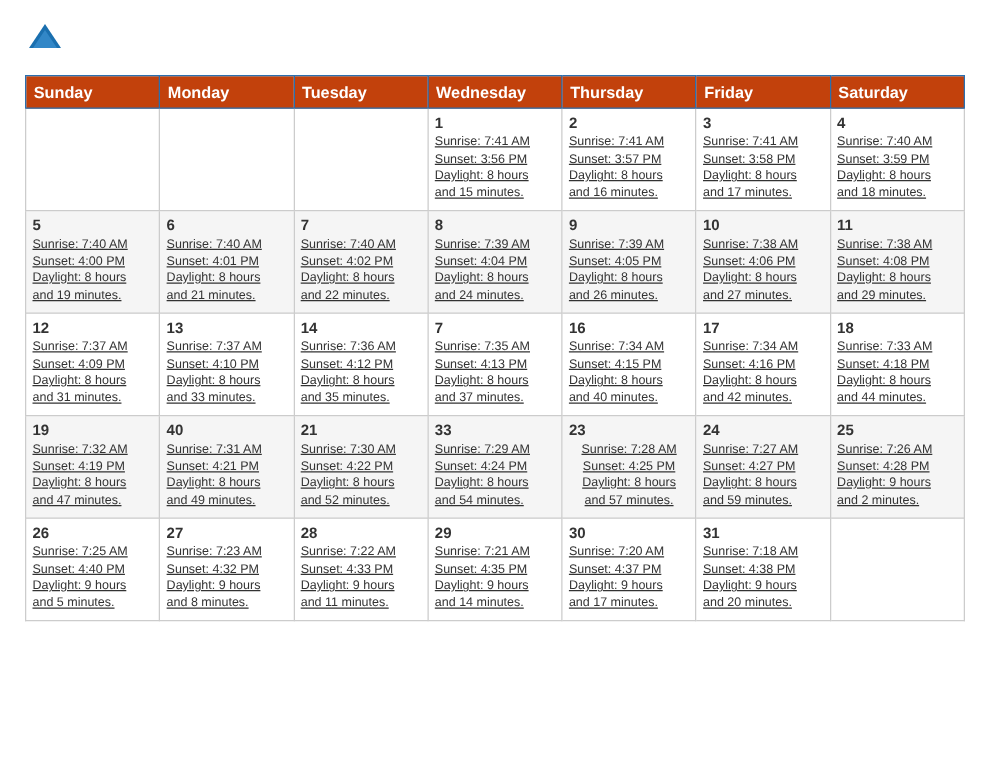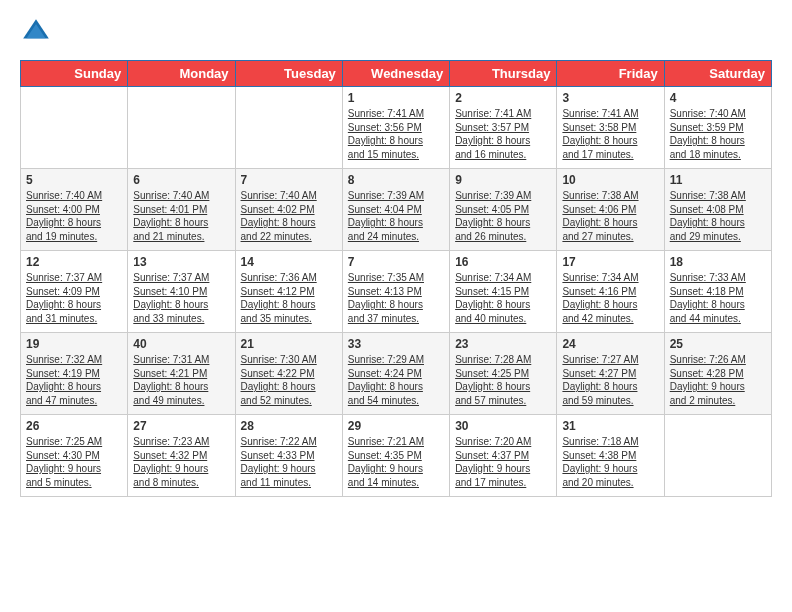--- a/index.html
+++ b/index.html
@@ -55,23 +55,23 @@
     }
     .location-title {
       font-size: 15px;
       color: #555;
     }
     .calendar {
       width: 100%;
       border-collapse: collapse;
     }
     .calendar th {
-      background-color: #ef4444;
+      background-color: #c2410c;
       color: #fff;
-      text-align: right;
+      text-align: left;
       padding: 5px 6px;
       font-size: 13px;
       font-weight: bold;
       border: 1px solid #2a6faf;
     }
     .calendar td {
       vertical-align: top;
       border: 1px solid #ccc;
       padding: 4px 5px;
       font-size: 10.5px;
@@ -292,21 +292,21 @@
           </td>
           <td>
             <span class="day-number">33</span>
             <div class="day-info" style="white-space: pre-line;">Sunrise: 7:29 AM
 Sunset: 4:24 PM
 Daylight: 8 hours
 and 54 minutes.</div>
           </td>
           <td>
             <span class="day-number">23</span>
-            <div class="day-info" style="white-space: pre-line;">Sunrise: 7:28 AM
+            <div class="day-info" style="white-space: pre-line; text-align: center;">Sunrise: 7:28 AM
 Sunset: 4:25 PM
 Daylight: 8 hours
 and 57 minutes.</div>
           </td>
           <td>
             <span class="day-number">24</span>
             <div class="day-info" style="white-space: pre-line;">Sunrise: 7:27 AM
 Sunset: 4:27 PM
 Daylight: 8 hours
 and 59 minutes.</div>
@@ -316,21 +316,21 @@
             <div class="day-info" style="white-space: pre-line;">Sunrise: 7:26 AM
 Sunset: 4:28 PM
 Daylight: 9 hours
 and 2 minutes.</div>
           </td>
         </tr>
         <tr>
           <td>
             <span class="day-number">26</span>
             <div class="day-info" style="white-space: pre-line;">Sunrise: 7:25 AM
-Sunset: 4:30 PM
+Sunset: 4:40 PM
 Daylight: 9 hours
 and 5 minutes.</div>
           </td>
           <td>
             <span class="day-number">27</span>
             <div class="day-info" style="white-space: pre-line;">Sunrise: 7:23 AM
 Sunset: 4:32 PM
 Daylight: 9 hours
 and 8 minutes.</div>
           </td>

